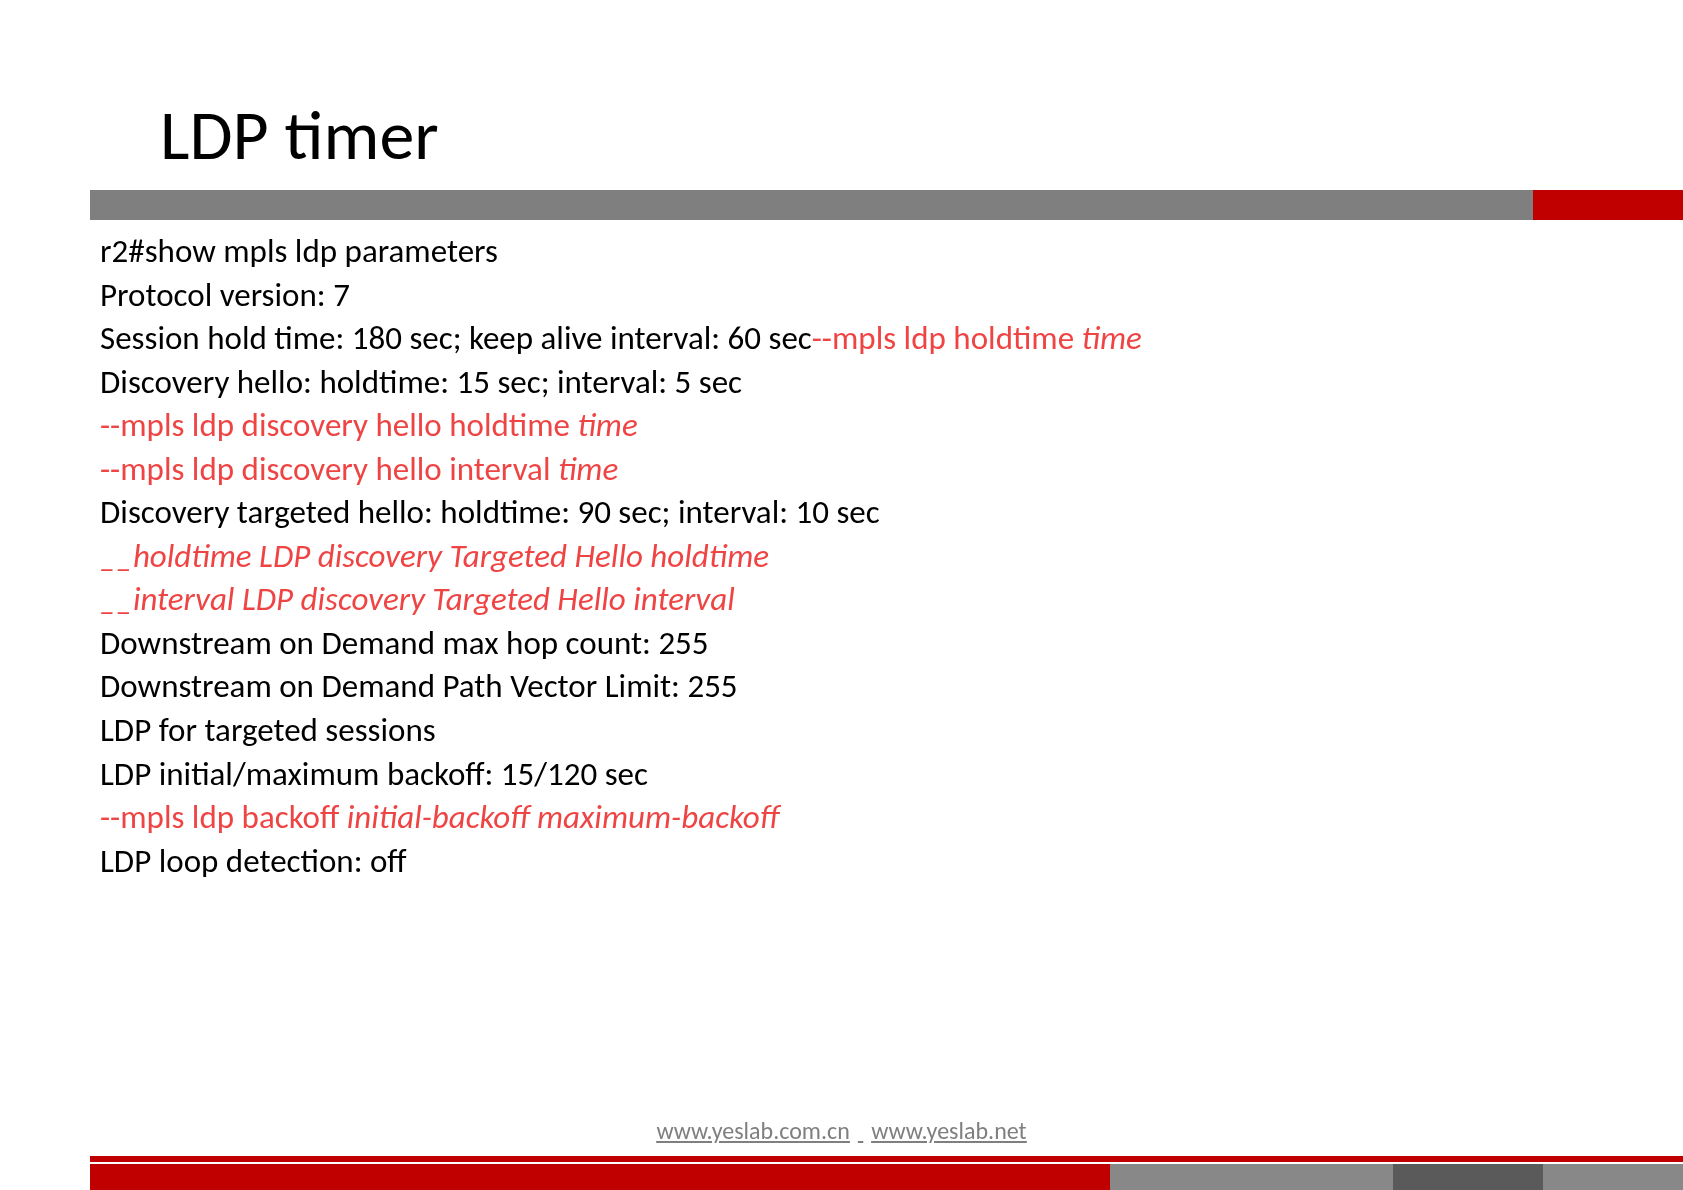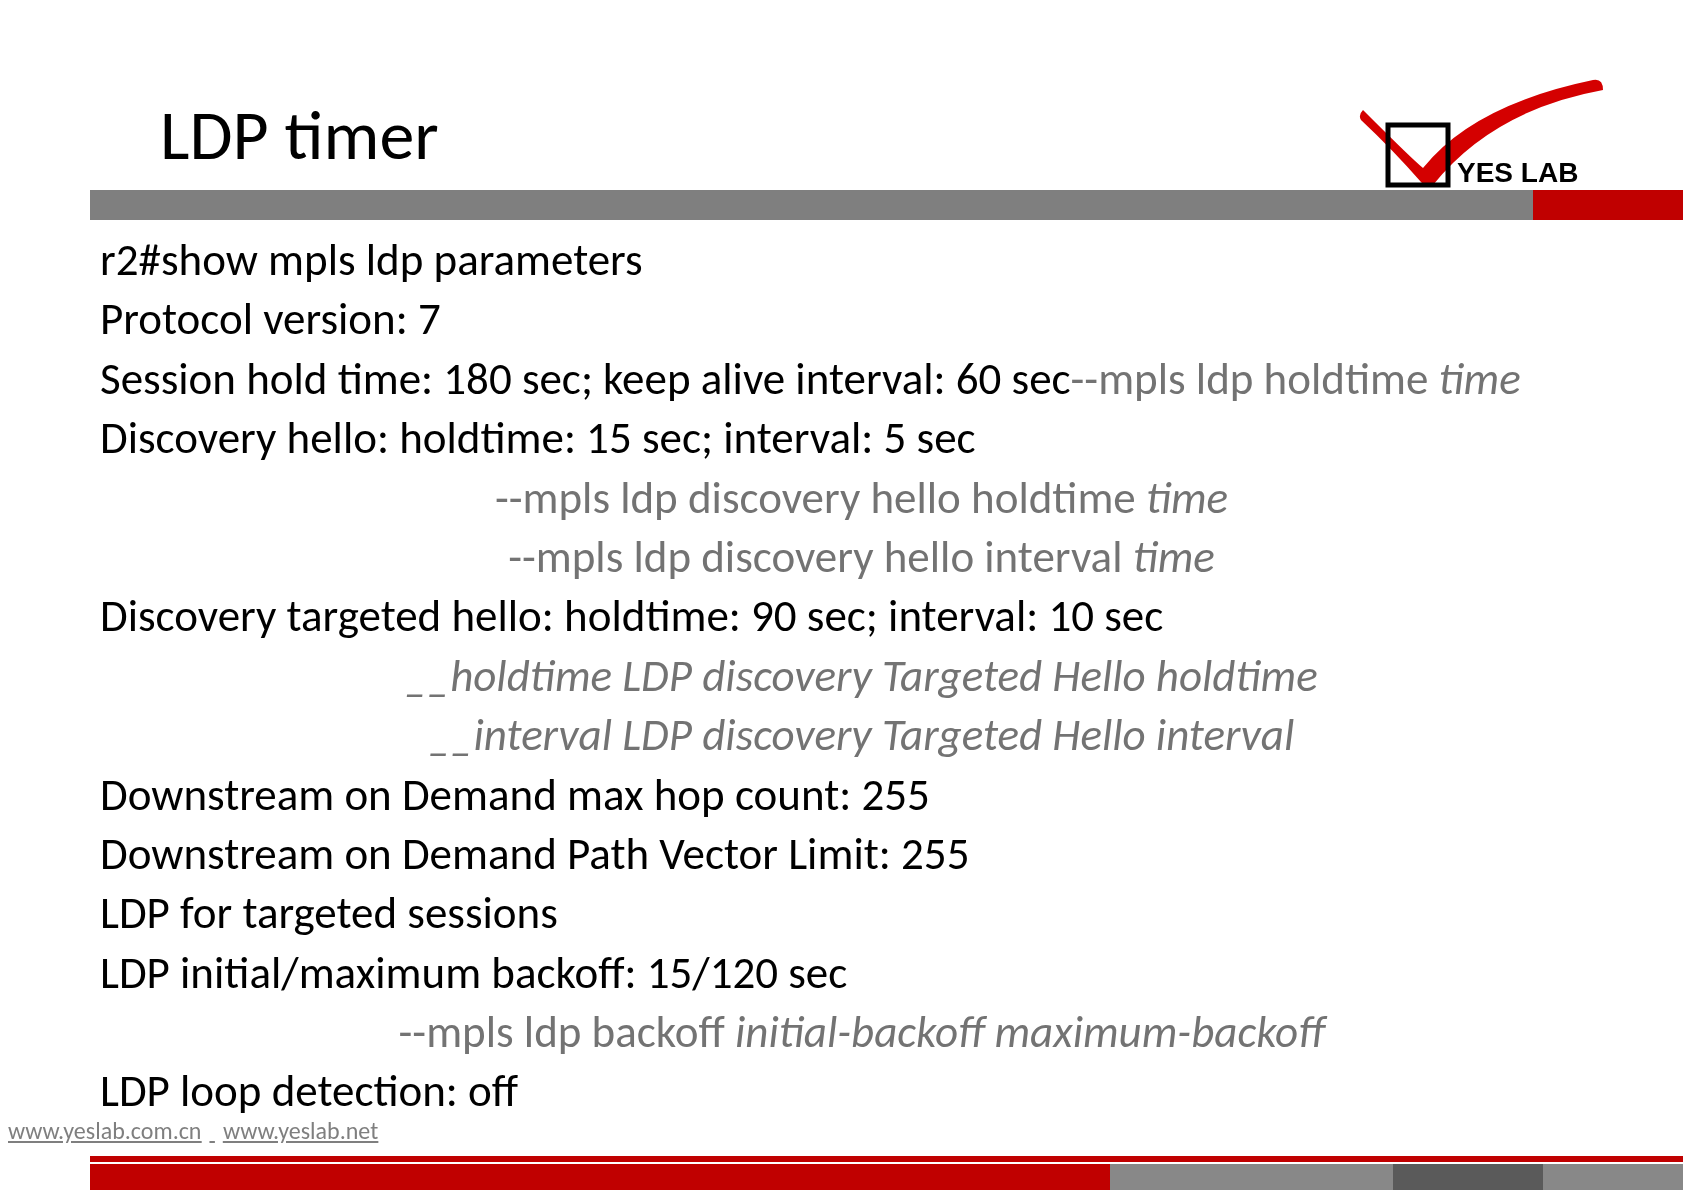--- a/index.html
+++ b/index.html
@@ -46,33 +46,34 @@
       right: 0;
       width: 150px;
       height: 30px;
       background: #c00000;
     }
     .content {
       position: absolute;
       top: 230px;
       left: 100px;
       right: 60px;
-      font-size: 45px;
+      font-size: 33px;
       line-height: 1.32;
       color: #000;
     }
     .content .line { white-space: nowrap; }
-    .red { color: #737373; text-align: center; }
+    .red { color: #ef4444; }
     .italic { font-style: italic; }
     .bold { font-weight: normal; }
     .links {
       position: absolute;
       bottom: 45px;
       left: 0;
       right: 0;
+      text-align: center;
       font-size: 24px;
       color: #7f7f7f;
       text-decoration: underline;
     }
     .links a {
       color: #7f7f7f;
       text-decoration: underline;
       margin: 0 8px;
     }
     .bottom-red-thin {
@@ -108,27 +109,20 @@
       background: #5a5a5a;
     }
   </style>
 </head>
 <body>
 
 <div class="slide">
 
   <div class="title-area">LDP timer</div>
 
-  <div class="logo-area">
-    <svg viewBox="0 0 260 130" width="260" height="130">
-      <path d="M 10 40 Q 60 90 70 98 Q 120 35 240 10 Q 250 8 250 20 Q 140 40 80 115 Q 75 120 68 112 Q 40 80 8 50 Q 5 45 10 40 Z" fill="#d40000"></path>
-      <rect x="35" y="55" width="60" height="60" fill="none" stroke="#000" stroke-width="5"></rect>
-      <text x="104" y="112" font-family="Arial" font-size="28" font-weight="bold" fill="#000">YES LAB</text>
-    </svg>
-  </div>
 
   <div class="gray-bar"></div>
   <div class="red-block"></div>
 
   <div class="content">
     <div class="line">r2#show mpls ldp parameters</div>
     <div class="line">Protocol version: 7</div>
     <div class="line">
       <span>Session hold time: 180 sec; keep alive interval: 60 sec</span><span class="red">--mpls ldp holdtime </span><span class="red italic">time</span>
     </div>

